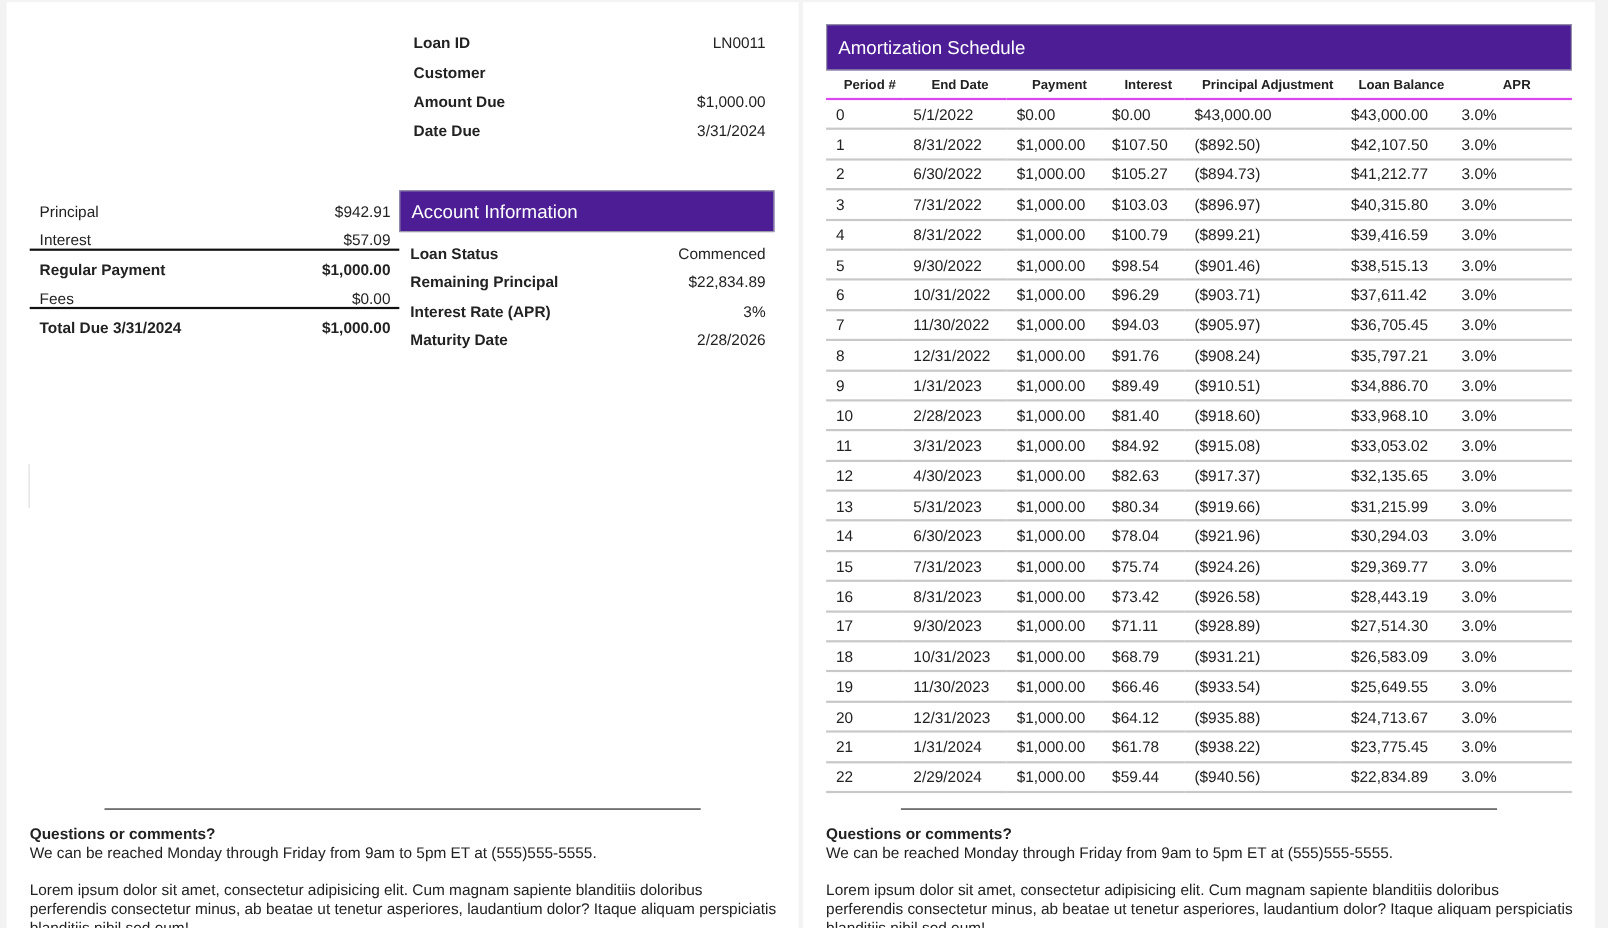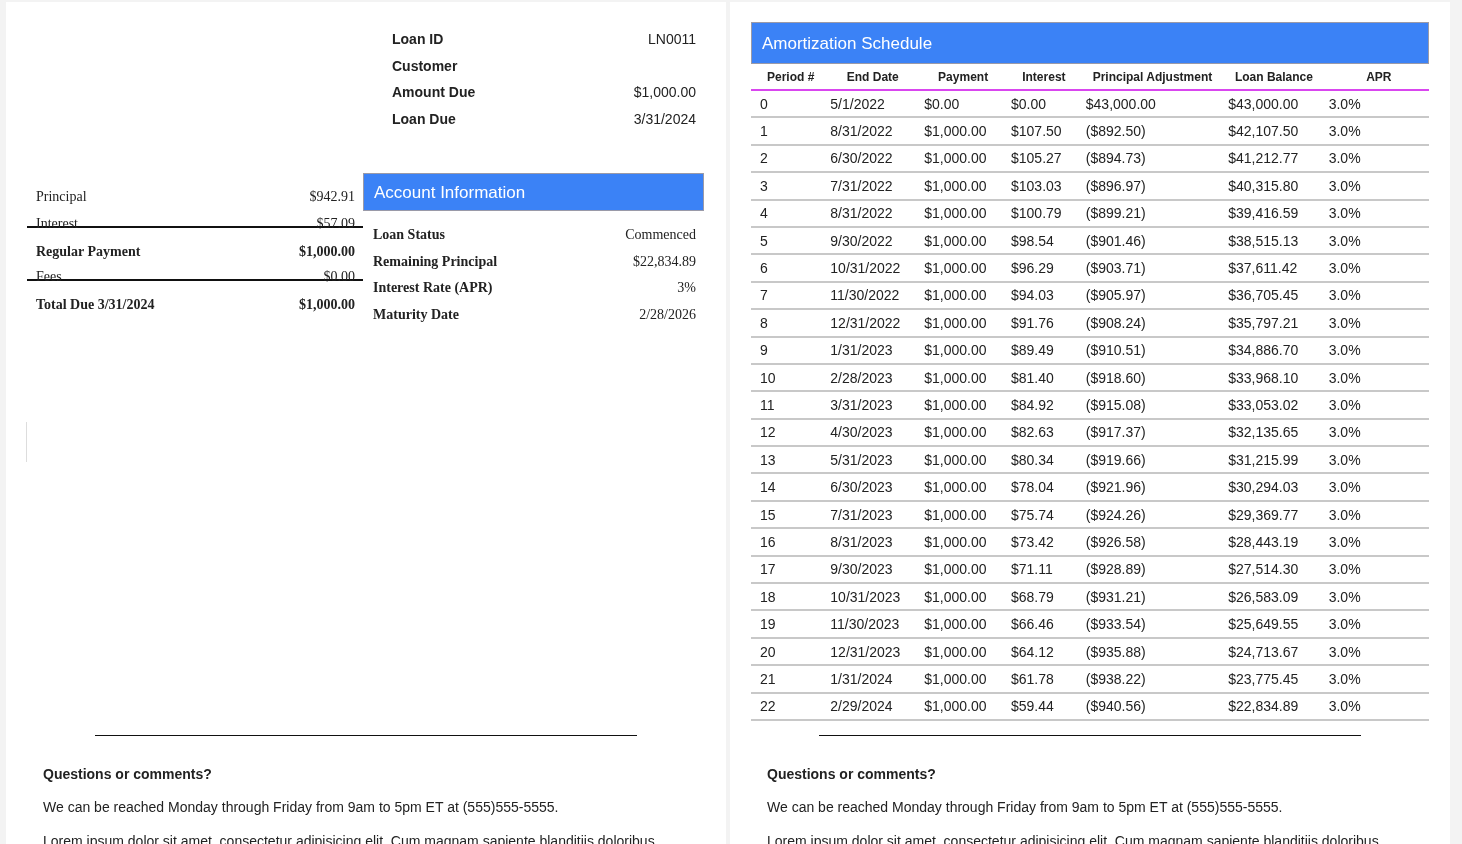--- a/index.html
+++ b/index.html
@@ -4,38 +4,38 @@
 <style>
   html, body { margin:0; padding:0; }
   body { width:1462px; height:844px; overflow:hidden; background:#f3f3f3; font-family:"Liberation Sans", sans-serif; color:#222; position:relative; }
   .page { position:absolute; top:2px; background:#fff; height:860px; }
   #page-left { left:6px; width:720px; }
   #page-right { left:730px; width:720px; }
 
   
   .head-info { position:absolute; left:370px; top:24px; width:320px; }
   .head-row { display:flex; justify-content:space-between; height:26.5px; font-size:14px; align-items:center; }
-  .head-row .lbl { font-weight:bold;margin-left:16px; }
+  .head-row .lbl { font-weight:bold; }
 
   
   .panel { position:absolute; top:171px; }
-  .panel-head { background:#3b82f6; color:#fff; font-size:17px; height:38px; line-height:38px; padding-left:10px; border:1px solid #9a9aa8; box-sizing:border-box; }
-  .kv { display:flex; justify-content:space-between; align-items:flex-start; font-size:14px; height:26.5px; padding:16px 8px 0 9px; box-sizing:border-box;font-family:Liberation Serif, serif; }
+  .panel-head { background:#4c1d95; color:#fff; font-size:17px; height:38px; line-height:38px; padding-left:10px; border:1px solid #9a9aa8; box-sizing:border-box; }
+  .kv { display:flex; justify-content:space-between; align-items:flex-end; font-size:14px; height:26.5px; padding:16px 8px 0 9px; box-sizing:border-box; }
   .kv.bold { font-weight:bold; }
   .kv.top-rule { border-top:2px solid #111; }
   #current-payment { left:21px; width:336px; }
   #account-info { left:357px; width:341px; }
   #account-info .kv { padding-left:10px; }
   .vbar { position:absolute; left:20px; top:420px; width:1px; height:40px; background:#ddd; }
 
   
   .rule { position:absolute; top:733px; height:1px; background:#111; width:542px; }
   .footer { position:absolute; left:21px; top:748px; width:680px; font-size:14px; line-height:17px; }
   .footer .q { font-weight:bold; }
-  .footer p { margin:16px; }
+  .footer p { margin:0; }
   .footer .lorem { margin-top:17px; }
 
   
   #amort { position:absolute; left:21px; top:20px; width:678px; }
   #amort .panel-head { height:42px; line-height:42px; font-size:17px; }
   table { border-collapse:collapse; width:678px; font-size:14px; }
   th { font-size:12px; font-weight:bold; text-align:center; height:25px; padding:0 0 0 9px; border-bottom:2px solid #d946ef; white-space:nowrap; }
   td { height:25.4px; padding:0 0 0 9px; border-bottom:2px solid #c8c8c8; white-space:nowrap; }
 </style>
 </head>
@@ -49,21 +49,21 @@
       </div>
     <div class="head-row">
         <span class="lbl">Customer</span>
         <span></span>
       </div>
     <div class="head-row">
         <span class="lbl">Amount Due</span>
         <span>$1,000.00</span>
       </div>
     <div class="head-row">
-        <span class="lbl">Loan Due</span>
+        <span class="lbl">Date Due</span>
         <span>3/31/2024</span>
       </div>
   </div>
 
   <div class="panel" id="current-payment">
     <div class="kv">
         <span>Principal</span>
         <span>$942.91</span>
       </div>
     <div class="kv">

